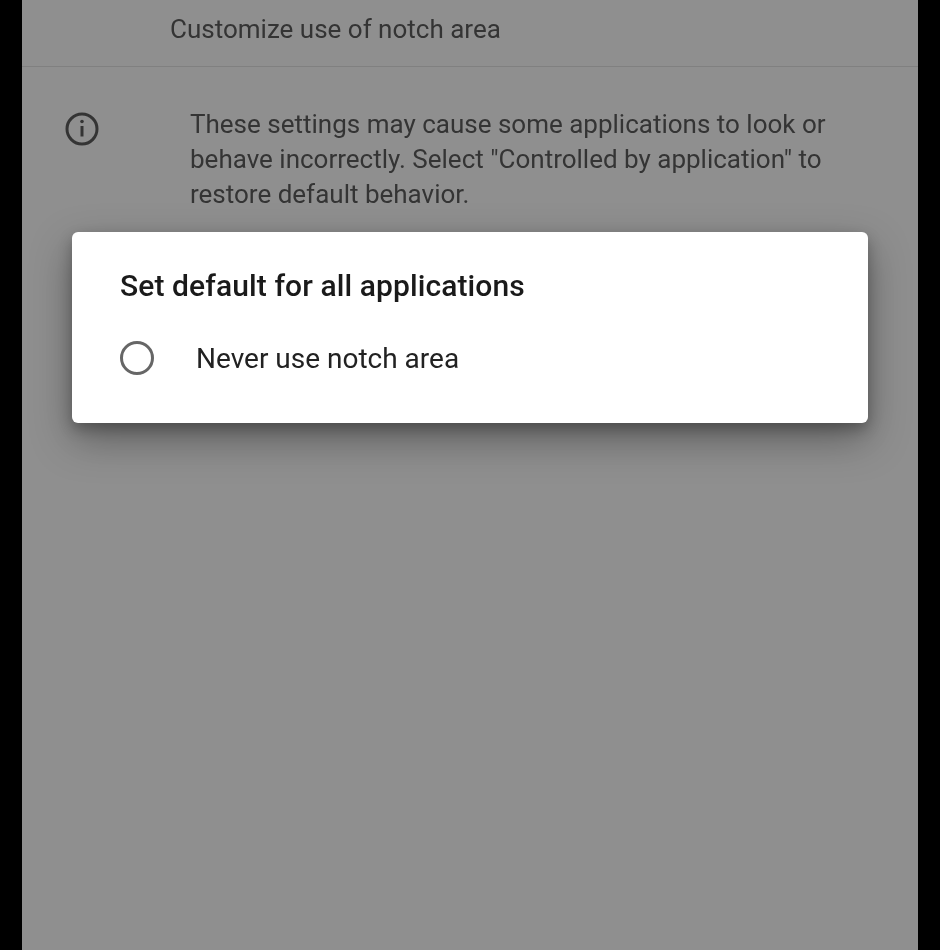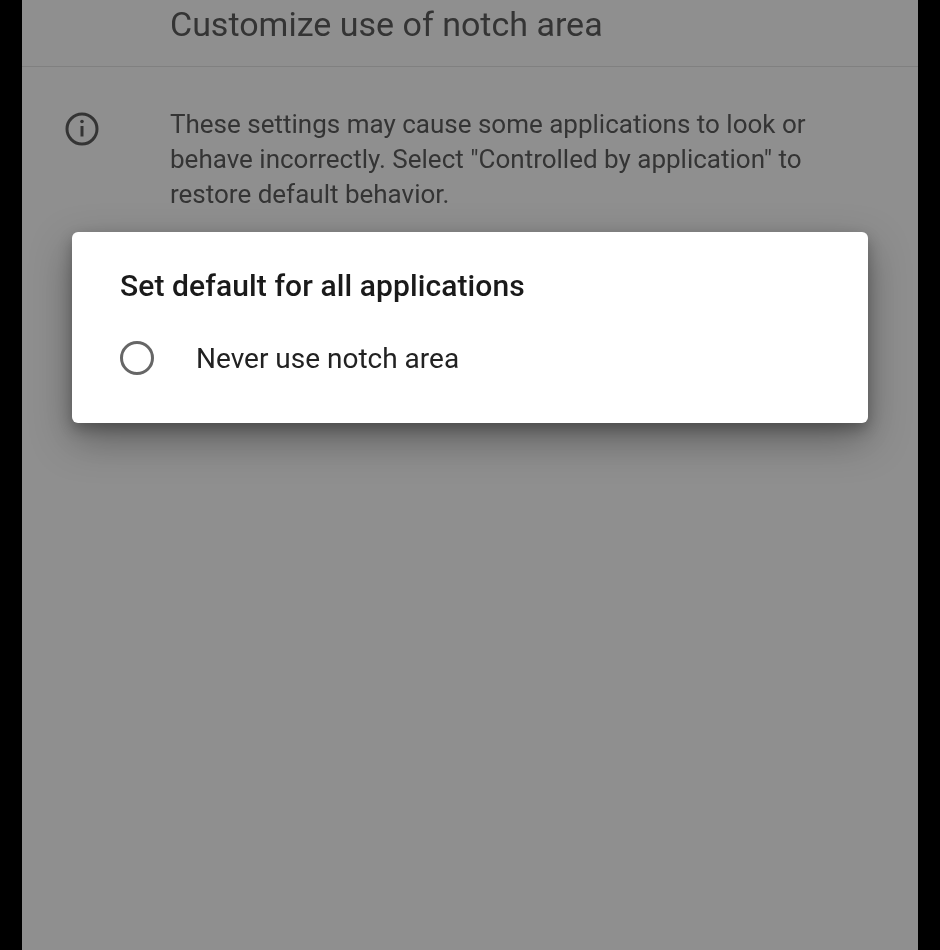--- a/index.html
+++ b/index.html
@@ -37,22 +37,22 @@
       overflow: hidden;
     }
     .background-content {
       position: absolute;
       top: 0;
       left: 0;
       width: 100%;
       height: 100%;
     }
     .setting-header {
-      padding: 4px 0 22px 148px;
-      font-size: 34px;
+      padding: 14px 0 22px 148px;
+      font-size: 26px;
       color: #5b5b5b;
     }
     .divider {
       height: 1px;
       background: #dcdcdc;
       width: 100%;
     }
     .info-row {
       display: flex;
       padding: 40px 40px 0 40px;
@@ -66,20 +66,21 @@
     .info-icon {
       width: 36px;
       height: 36px;
       margin-left: 2px;
     }
     .info-text {
       font-size: 26px;
       line-height: 1.35;
       color: #5b5b5b;
       padding-right: 20px;
+      margin-left: 20px;
     }
     .scrim {
       position: absolute;
       top: 0;
       left: 0;
       width: 100%;
       height: 100%;
       background: rgba(0, 0, 0, 0.42);
     }
     .dialog {

